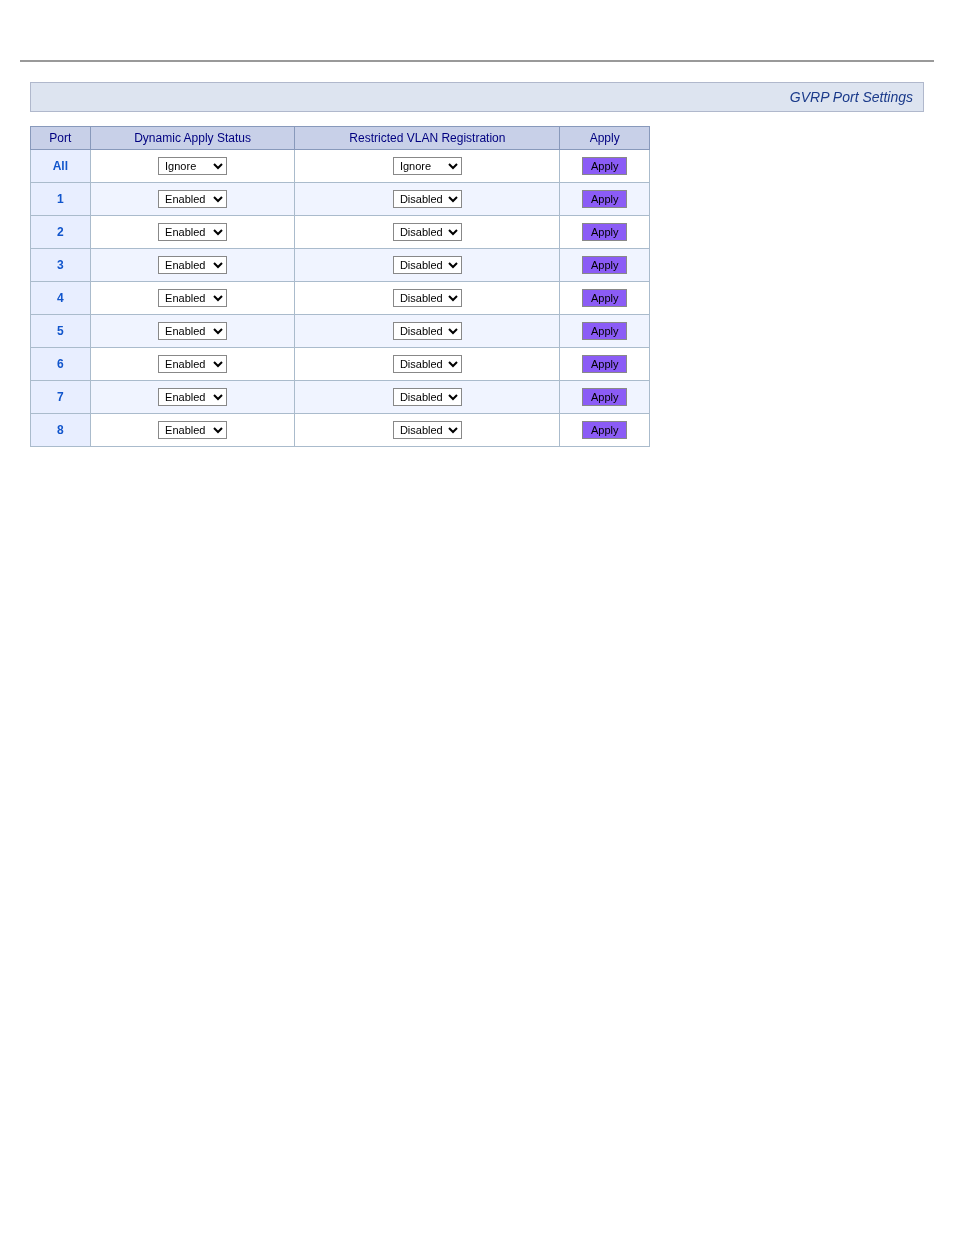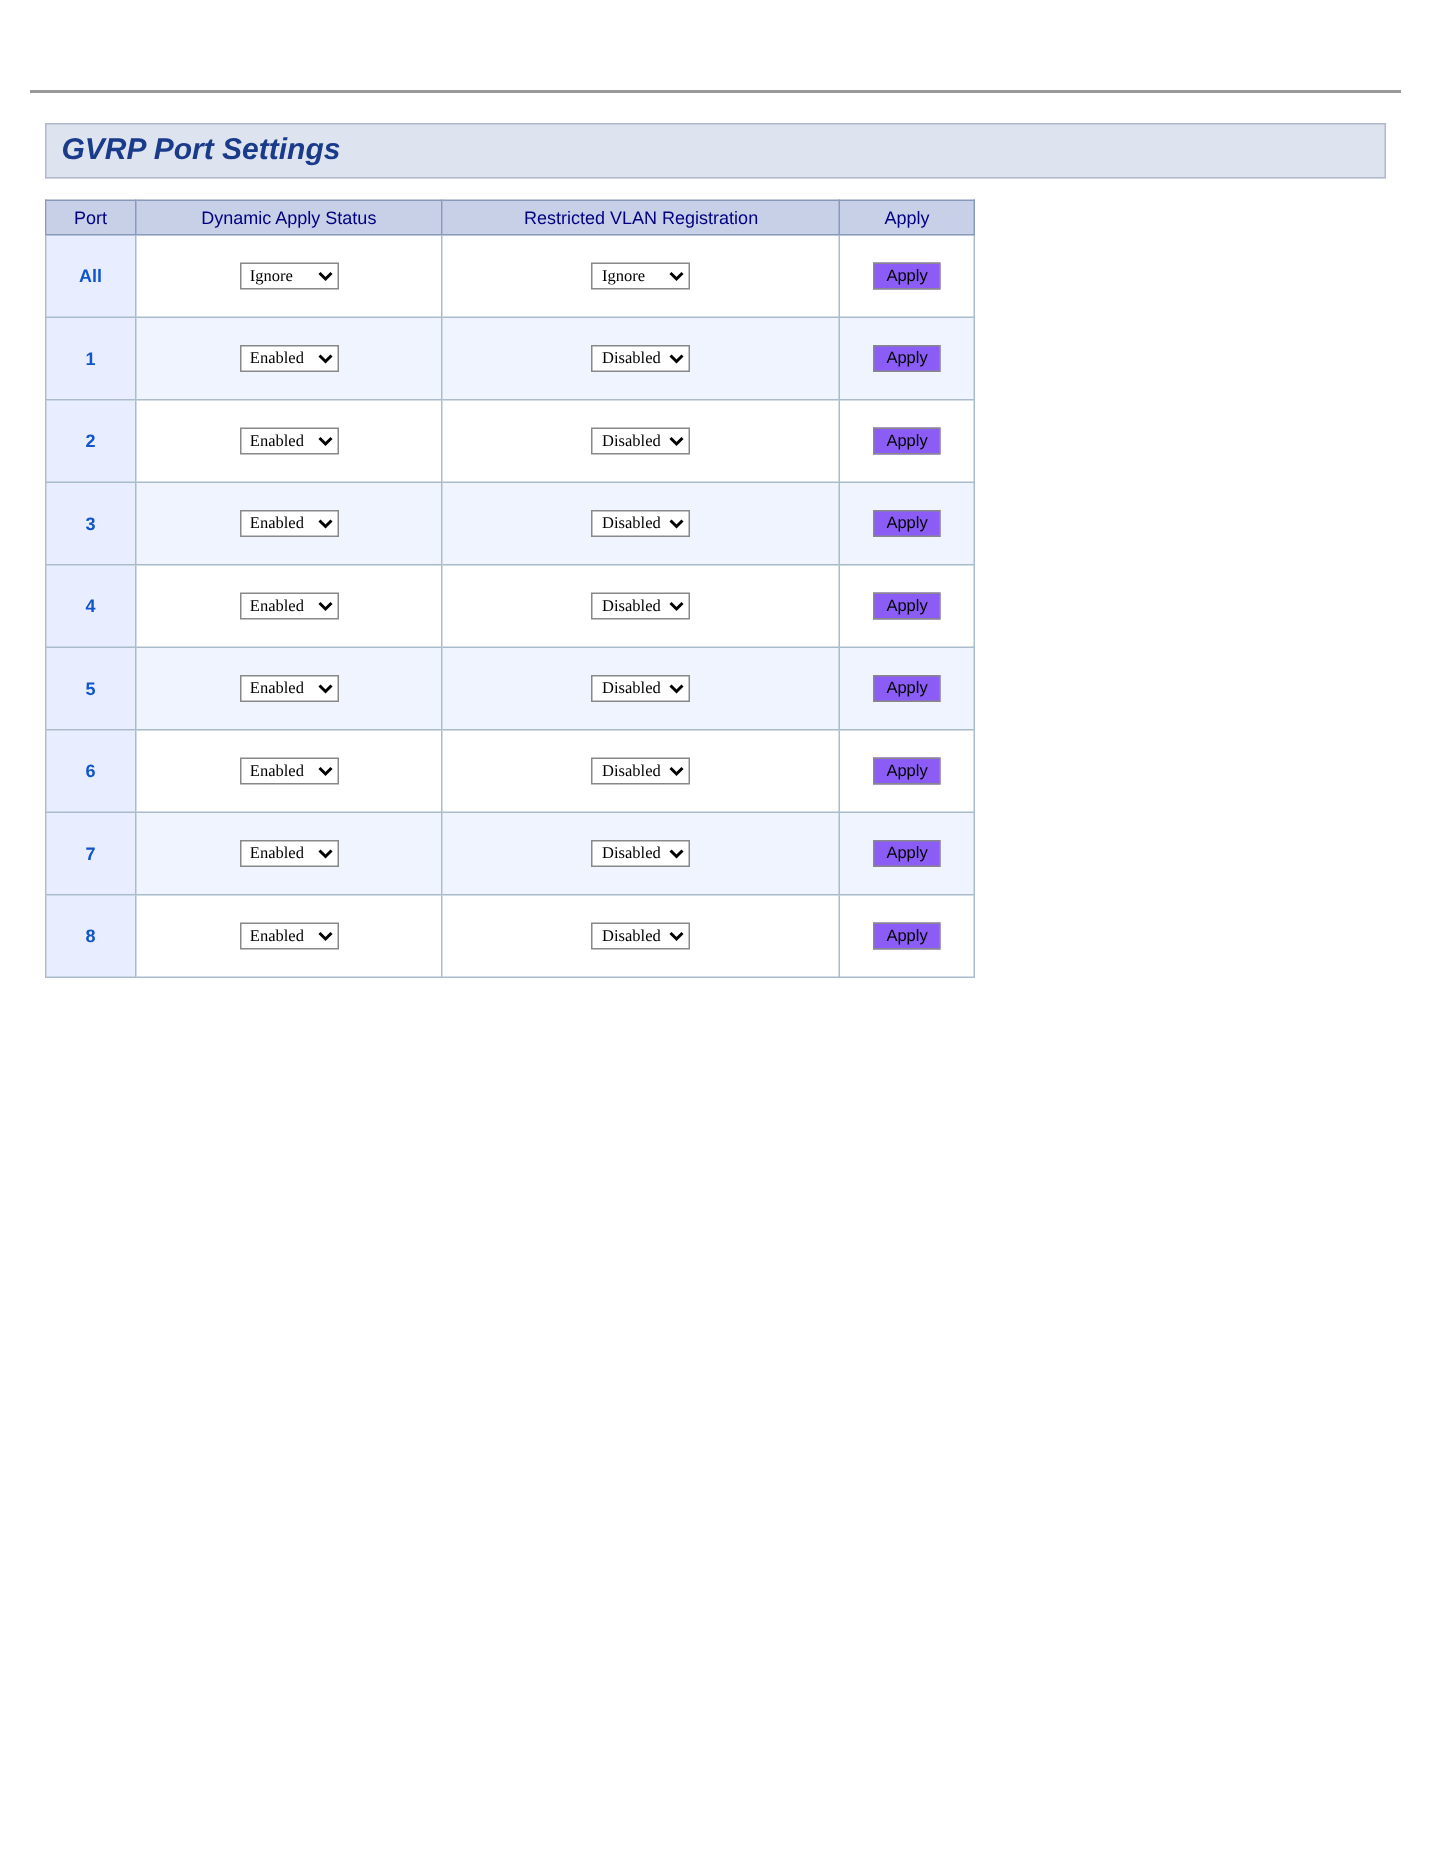--- a/index.html
+++ b/index.html
@@ -16,62 +16,62 @@
     .main-content {
       padding: 20px 30px;
     }
     .section-header {
       background-color: #dde4f0;
       padding: 6px 10px;
       margin-bottom: 14px;
       border: 1px solid #b0b8cc;
     }
     .section-header h2 {
-      font-size: 20px;
-      font-weight: bold;
+      font-size: 14px;
+      font-weight: normal;
       font-style: italic;
       color: #1a3a8a;
+      text-align: right;
     }
     table {
       border-collapse: collapse;
       width: 100%;
       max-width: 620px;
     }
     thead tr th {
       background-color: #c8d0e8;
       border: 1px solid #8899bb;
       padding: 4px 8px;
       text-align: center;
       font-size: 12px;
       font-weight: normal;
       color: #000080;
     }
     tbody tr td {
       border: 1px solid #aabbcc;
-      padding: 18px 6px;
+      padding: 7px 6px;
       text-align: center;
       font-size: 12px;
     }
     tbody tr:nth-child(odd) td {
       background-color: #ffffff;
     }
     tbody tr:nth-child(even) td {
       background-color: #f0f4ff;
     }
     .port-cell {
       color: #1155cc;
       font-weight: bold;
       background-color: #e8eeff !important;
     }
     select {
       font-size: 11px;
       padding: 1px 2px;
       border: 1px solid #888;
       background: #ffffff;
-      font-family: Liberation Serif, serif;
     }
     .apply-btn {
       font-size: 11px;
       padding: 2px 8px;
       background: #8b5cf6;
       border: 1px solid #888;
       cursor: pointer;
       color: #000;
     }
   </style>

